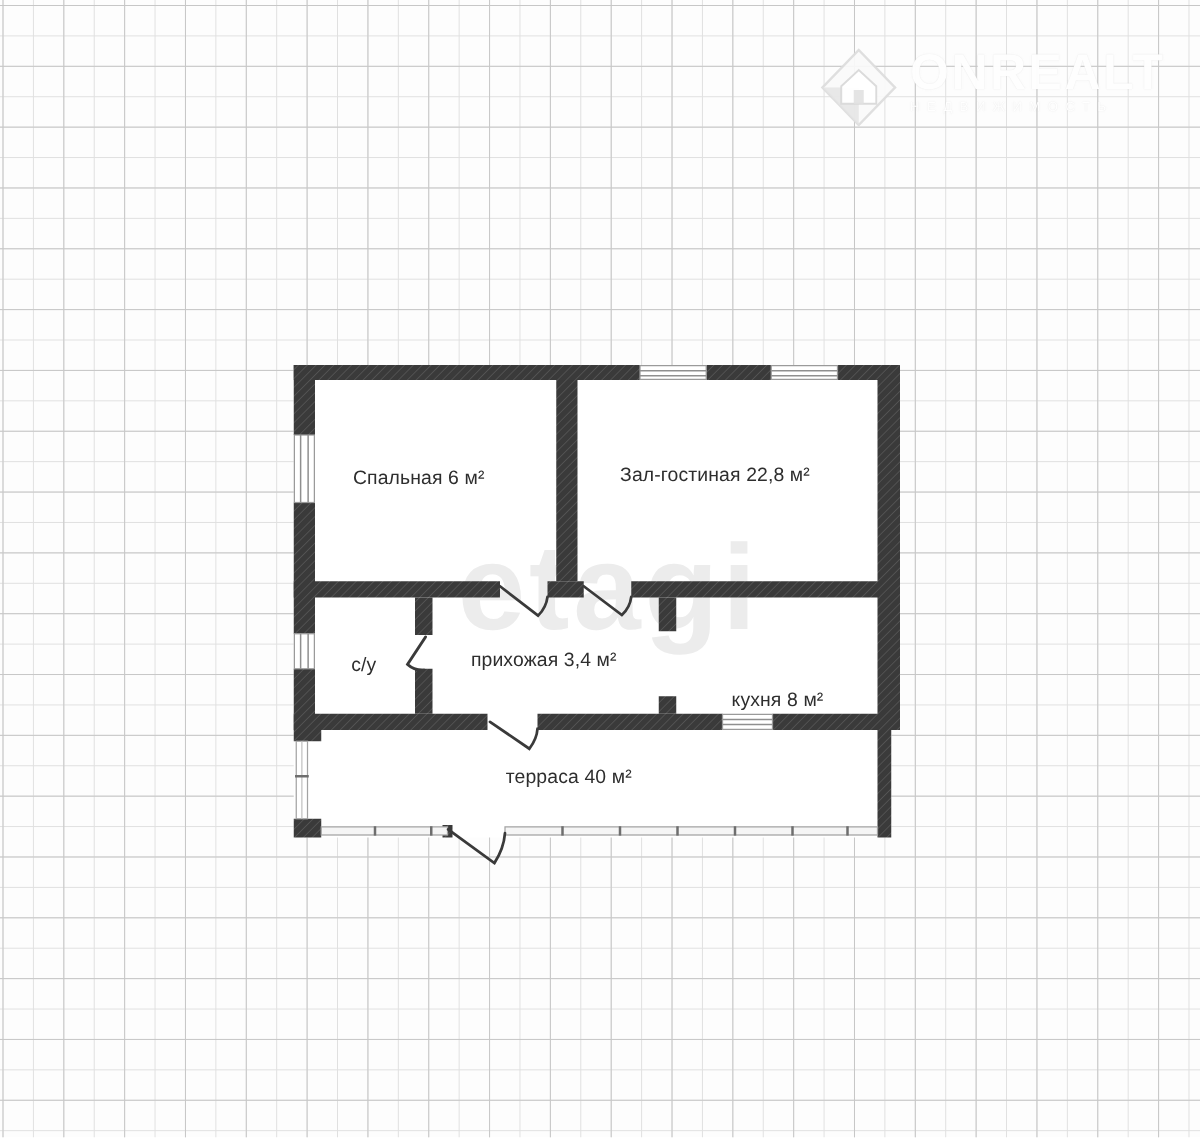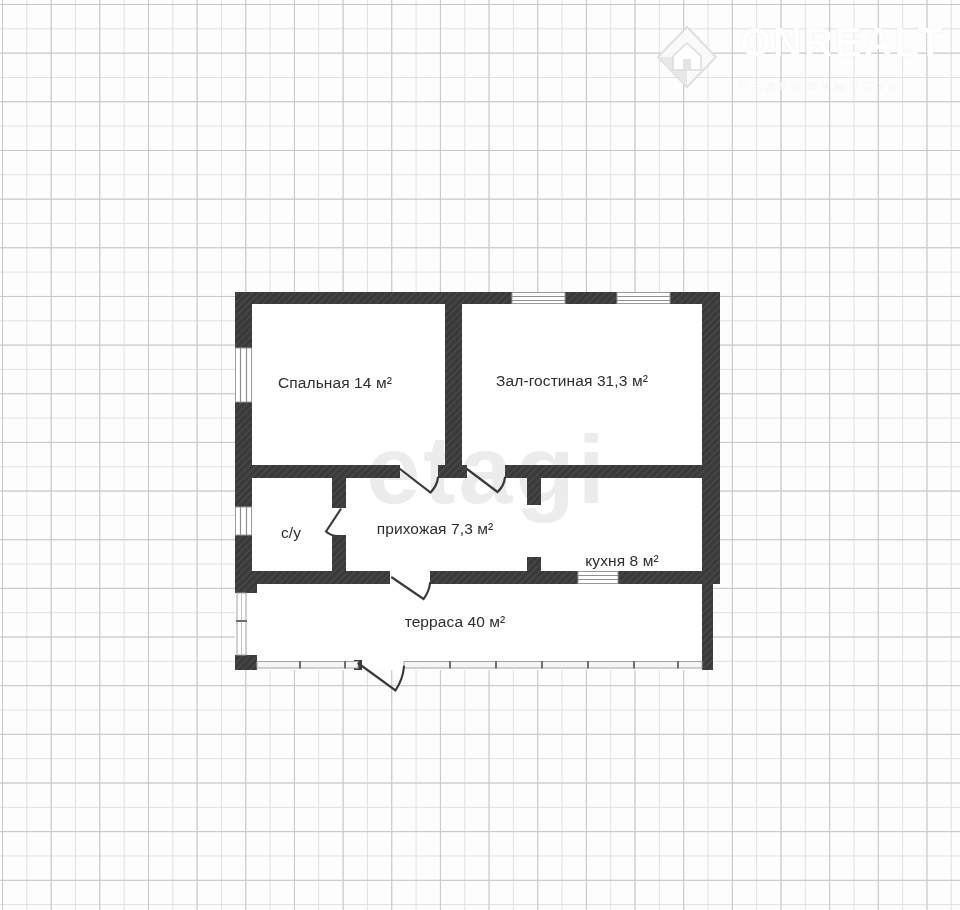--- a/index.html
+++ b/index.html
@@ -15,30 +15,30 @@
     background-size: 48.66px 48.66px, 48.66px 48.66px, 24.33px 24.33px, 24.33px 24.33px;
     background-position: 2px 4px, 2px 4px, 2px 4px, 2px 4px;
   }
   .plan-svg { position:absolute; left:0; top:0; z-index:2; }
   .room-label {
     position:absolute; z-index:4; transform:translate(-50%,-50%);
     font-size:15.5px; color:#2e2e2e; white-space:nowrap; letter-spacing:0.1px;
   }
   
   .onrealt {
-    position:absolute; left:656px; top:22px; z-index:1;
-    display:flex; align-items:center; gap:22px; pointer-events:none;
+    position:absolute; left:656px; top:38px; z-index:1;
+    display:flex; align-items:flex-start; gap:10px; pointer-events:none;
   }
   .onrealt-title {
     font-size:40px; font-weight:bold; letter-spacing:2px; line-height:1;
     color:rgba(255,255,255,0.95);
     text-shadow:0 0 1px rgba(205,205,205,0.55);
   }
   .onrealt-subtitle {
-    margin-top:19px; font-size:10.5px; letter-spacing:6px; line-height:1;
+    margin-top:3px; font-size:10.5px; letter-spacing:6px; line-height:1;
     color:rgba(255,255,255,0.97);
     text-shadow:0 0 1px rgba(205,205,205,0.5);
   }
 </style>
 </head>
 <body>
 
 <div class="stage">
 
   <div class="onrealt">
@@ -151,20 +151,20 @@
 
     <g fill="none" stroke="#3a3a3a" stroke-width="2.2" stroke-linecap="round">
       <path d="M400,469 L430.5,492.5 Q437,486 438,477.5"></path>
       <path d="M467,469 L497.5,492 Q504,486 505,477.5"></path>
       <path d="M340.5,509.5 L326,531.5 Q331.5,536.5 339,536"></path>
       <path d="M392,577.5 L423.5,599 Q429.5,591 430,583"></path>
       <path d="M358.5,663.5 L395.5,690.5 Q403,679 404,666.5"></path>
     </g>
   </svg>
 
-  <div class="room-label" style="left:335px; top:383px;">Спальная 14 м²</div>
-  <div class="room-label" style="left:572px; top:381px;">Зал-гостиная 31,3 м²</div>
+  <div class="room-label" style="left:335px; top:383px;">Спальная 6 м²</div>
+  <div class="room-label" style="left:572px; top:381px;">Зал-гостиная 22,8 м²</div>
   <div class="room-label" style="left:291px; top:516px;margin-top:17px;">с/у</div>
-  <div class="room-label" style="left:435px; top:529px;">прихожая 7,3 м²</div>
+  <div class="room-label" style="left:435px; top:529px;">прихожая 3,4 м²</div>
   <div class="room-label" style="left:622px; top:525px;margin-top:36px;">кухня 8 м²</div>
   <div class="room-label" style="left:455px; top:622px;">терраса 40 м²</div>
 
 </div>
 
 </body></html>

